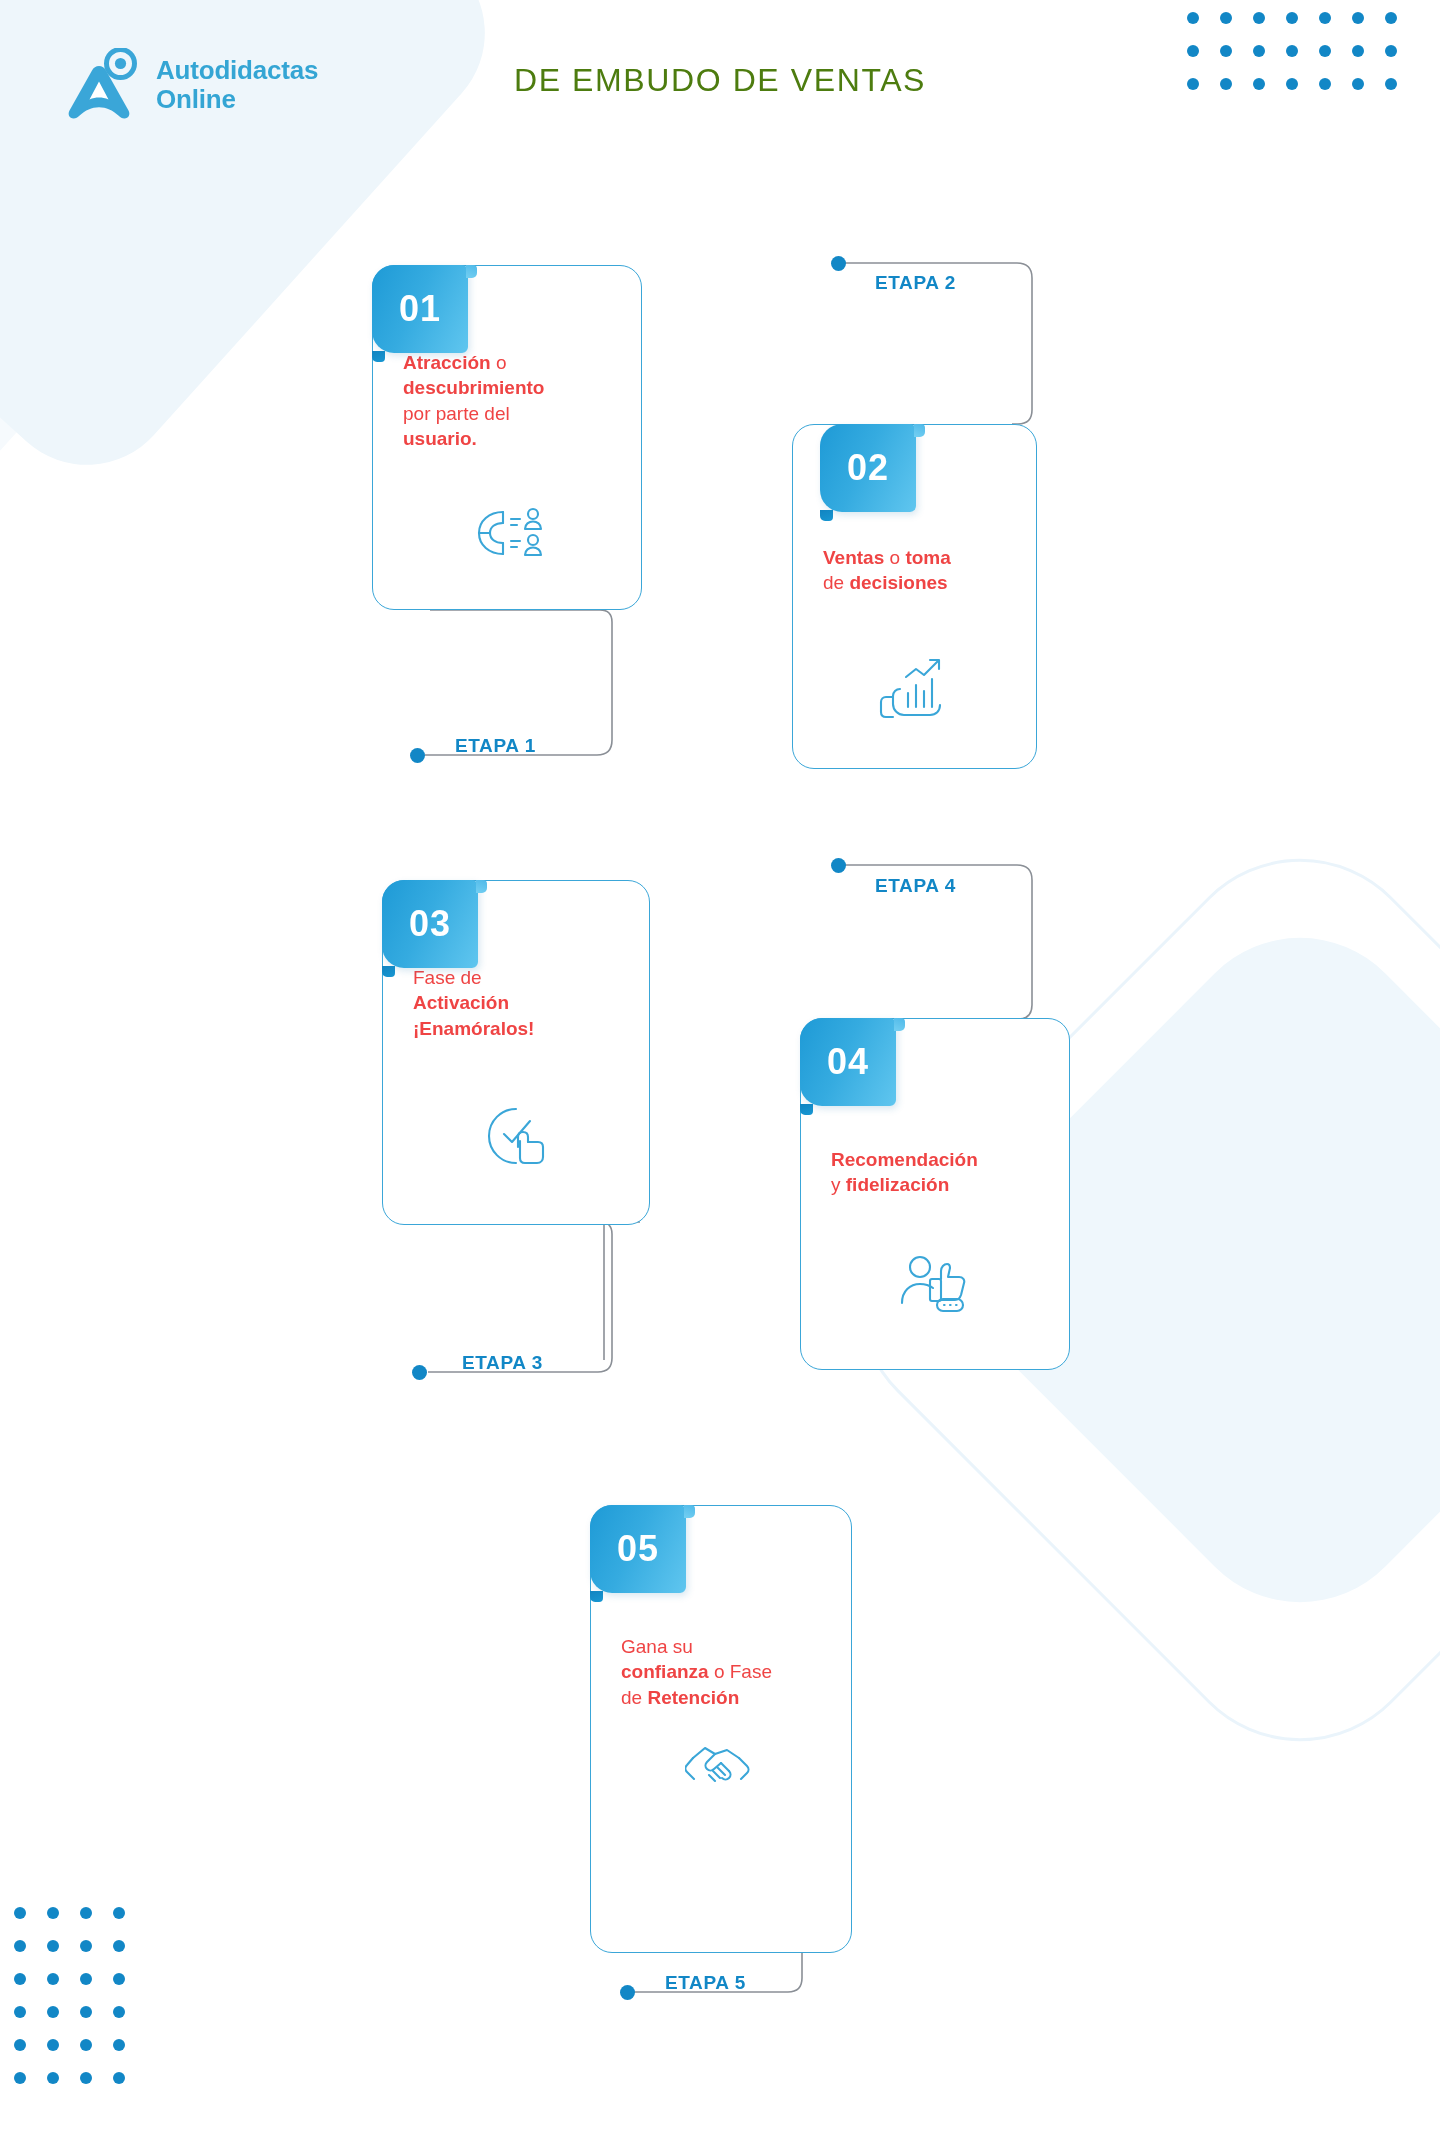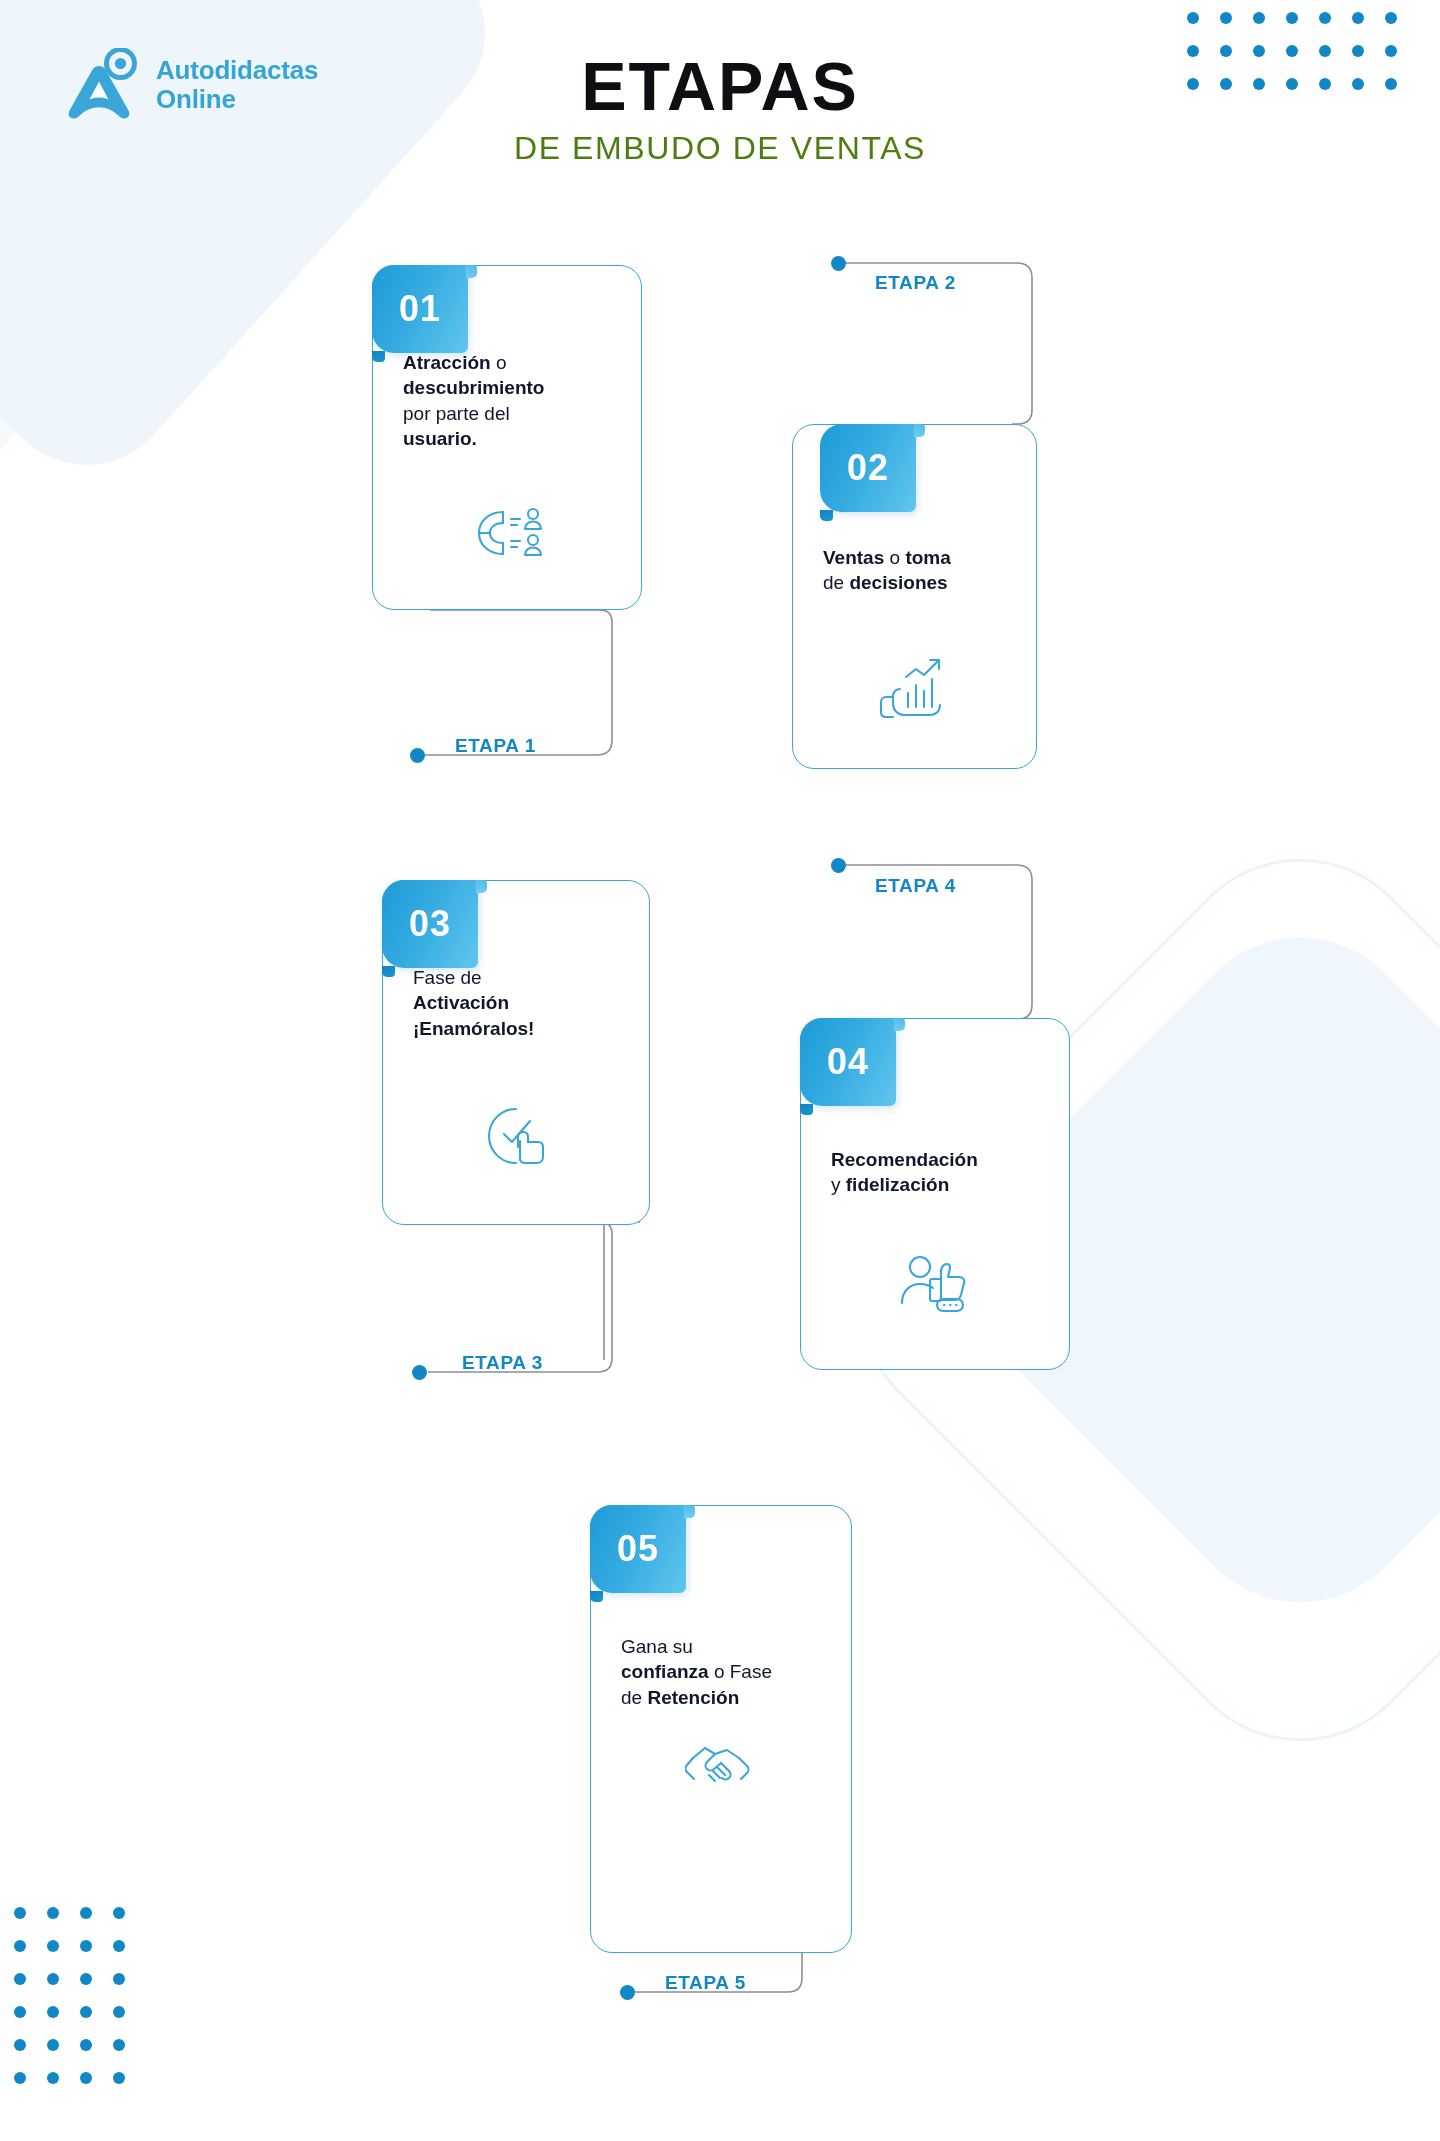--- a/index.html
+++ b/index.html
@@ -108,21 +108,21 @@
     background: #ffffff;
     border: 1.6px solid #3aa6d8;
     border-radius: 22px;
     z-index: 2;
   }
   .card-text {
     position: absolute;
     left: 30px; right: 22px; top: 84px;
     font-size: 19px;
     line-height: 1.33;
-    color: #0f172a;
+    color: #ef4444;
     font-weight: 400;
   }
   .card-text b { font-weight: 700; }
   .card-icon {
     position: absolute;
     left: 50%;
     transform: translateX(-50%);
     color: #3aa6d8;
   }
 
@@ -251,21 +251,20 @@
         <circle cx="62.5" cy="15.5" r="5.6" fill="#3aa6d8"></circle>
       </svg>
     </div>
     <div class="brand-name">
       <span>Autodidactas</span>
       <span class="l2">Online</span>
     </div>
   </div>
 
   <div class="title-block">
-    <div class="title-main">ETAPAS</div>
     <div class="title-sub">DE EMBUDO DE VENTAS</div>
   </div>
 </div>
 
 <div class="stage-layer">
 
   <svg class="connector" style="left:0;top:0;width:1440px;height:2141px;">
 
     <path d="M430 610 L600 610 Q612 610 612 622 L612 740 Q612 755 597 755 L425 755" fill="none" stroke="#8a8f96" stroke-width="1.6"></path>
 

